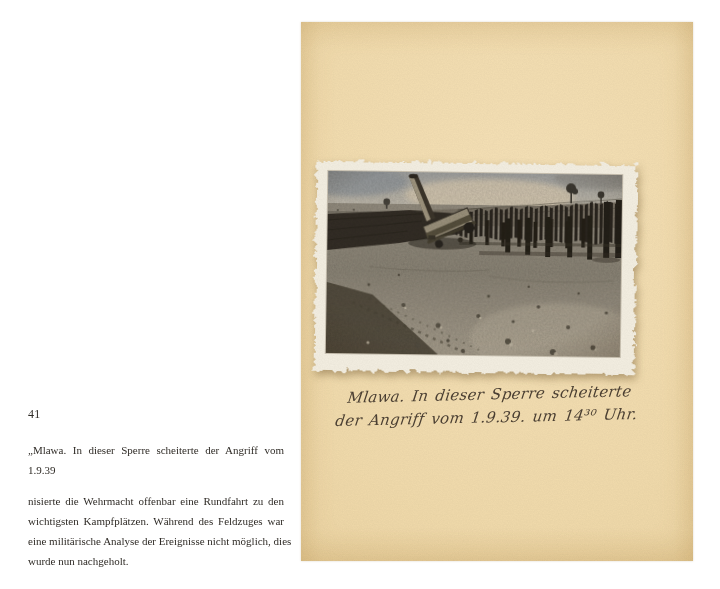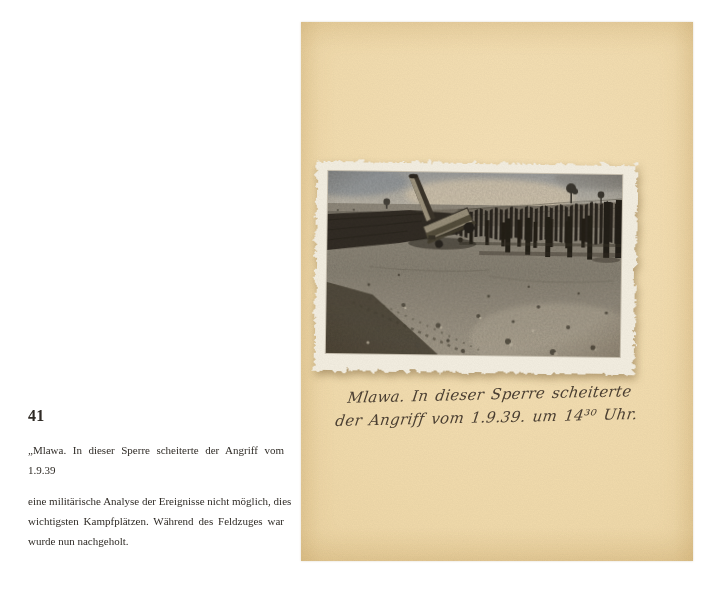--- a/index.html
+++ b/index.html
@@ -4,21 +4,21 @@
 <style>
   html,body{margin:0;padding:0;}
   body{
     width:720px;height:589px;background:#ffffff;position:relative;overflow:hidden;
     font-family:"Liberation Serif", serif;
   }
   .stage{position:absolute;inset:0;}
 
   
   .left-col{position:absolute;left:0;top:0;width:300px;height:589px;}
-  .page-number{position:absolute;left:28px;top:407px;font-size:16px;color:#2f2b26;letter-spacing:.3px;font-weight:bold;}
+  .page-number{position:absolute;left:28px;top:407px;font-size:12px;color:#2f2b26;letter-spacing:.3px;}
   .body-text{position:absolute;left:28px;width:256px;color:#2f2b26;font-size:11px;line-height:20px;}
   .quote{top:440px;}
   .para{top:491px;}
   .body-text .line{text-align:justify;text-align-last:justify;white-space:nowrap;}
   .body-text .line:last-child{text-align-last:left;white-space:normal;}
 
   
   .album{
     position:absolute;left:301px;top:22px;width:392px;height:539px;
     background:
@@ -50,22 +50,23 @@
 <body>
 
 <div class="stage">
 
   <div class="left-col">
     <div class="page-number">41</div>
     <div class="body-text quote">
         <div class="line">„Mlawa. In dieser Sperre scheiterte der Angriff vom 1.9.39</div>
       </div>
     <div class="body-text para">
+        <div class="line">nisierte die Wehrmacht offenbar eine Rundfahrt zu den</div>
+        <div class="line">wichtigsten Kampfplätzen. Während des Feldzuges war</div>
         <div class="line">eine militärische Analyse der Ereignisse nicht möglich, dies</div>
-        <div class="line">wichtigsten Kampfplätzen. Während des Feldzuges war</div>
         <div class="line">wurde nun nachgeholt.</div>
       </div>
   </div>
 
   <div class="album">
 
     <div class="photo">
       <svg width="330" height="222" viewBox="0 0 330 222">
         <defs>
           <filter id="rough" x="-6%" y="-6%" width="112%" height="112%">

